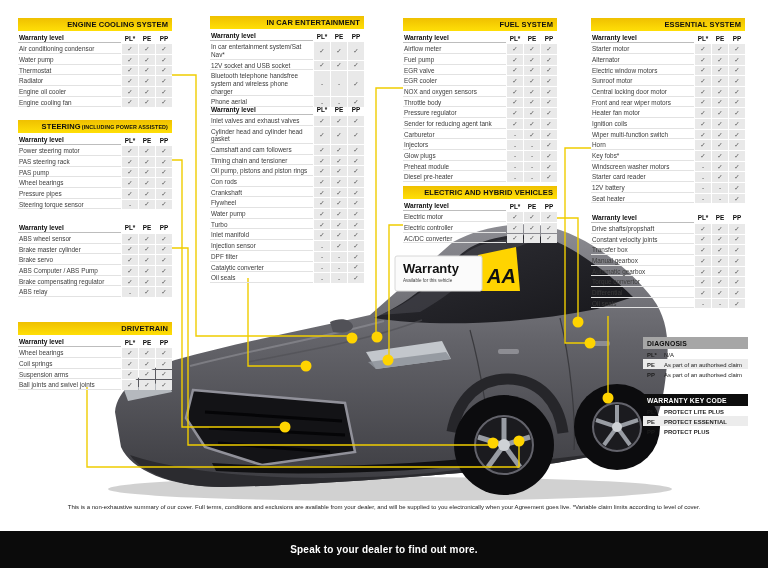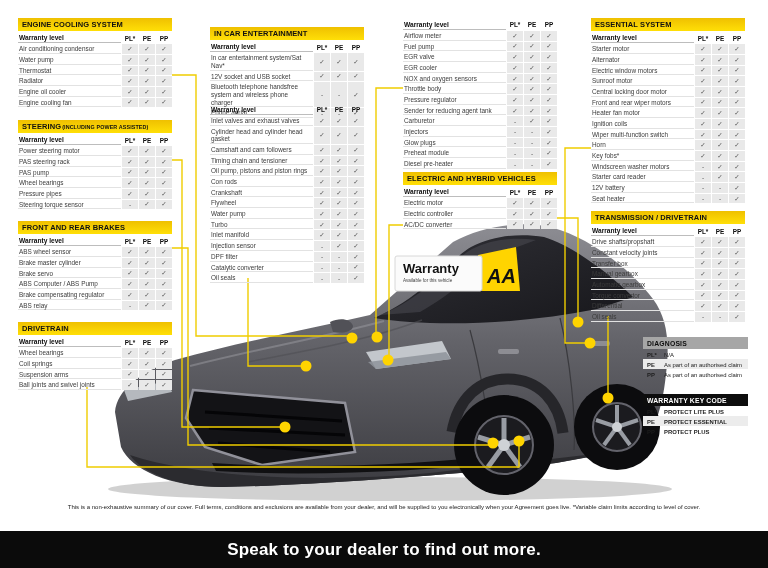--- a/index.html
+++ b/index.html
@@ -2,21 +2,21 @@
 <html><head>
 <meta charset="utf-8">
 <style>
   html,body{margin:0;padding:0;}
   .page{position:relative;width:768px;height:568px;background:#ffffff;overflow:hidden;
         font-family:"Liberation Sans",sans-serif;}
   .scene{position:absolute;left:0;top:0;z-index:1;}
   
   .wtable{position:absolute;width:154px;z-index:2;}
   .t-header{background:linear-gradient(180deg,#efc000,#ffdf07);padding:3px 4px 2px 4px;
-            font-size:7.5px;font-weight:bold;color:#101010;line-height:1.1;letter-spacing:.1px;}
+            font-size:7.5px;font-weight:bold;color:#101010;line-height:1.1;letter-spacing:.1px;text-align:right;}
   .t-sub{font-size:5.4px;font-weight:bold;margin-left:1px;}
   .t-row{display:flex;margin-top:1px;min-height:9px;align-items:stretch;}
   .t-label{flex:1;font-size:6.4px;line-height:1.2;color:#3b3b3b;padding:1px 3px 0 1px;
            border-bottom:1px solid #e2e2e2;}
   .t-cell{width:16px;margin-left:1px;background:#e9e9e9;display:flex;align-items:center;
           justify-content:center;font-size:6.5px;color:#4c4c4c;}
   .t-colhead{margin-top:2px;}
   .t-colhead .t-label{font-weight:bold;color:#0d0d0d;font-size:6.6px;border-bottom:1px solid #bdbdbd;}
   .t-colhead .t-cell{background:transparent;font-weight:bold;color:#0d0d0d;font-size:6.4px;}
   
@@ -27,21 +27,21 @@
   .kv-row{display:flex;padding:2.5px 4px 1.5px 4px;font-size:5.9px;color:#1d1d1d;align-items:baseline;}
   .kv-row:nth-child(3){background:#ececec;}
   .kv-k{width:17px;font-weight:bold;}
   .kv-v{flex:1;}
   #keycode .kv-v{font-weight:bold;}
   
   .disclaimer{position:absolute;top:504px;left:0;right:0;text-align:center;
               font-size:6px;color:#1a1a1a;z-index:4;}
   .cta{position:absolute;left:0;right:0;bottom:0;height:37px;background:#0b0b0b;
        display:flex;align-items:center;justify-content:center;z-index:5;}
-  .cta span{color:#ffffff;font-weight:bold;font-size:17px;letter-spacing:.2px;text-align:center;}
+  .cta span{color:#ffffff;font-weight:bold;font-size:10px;letter-spacing:.2px;text-align:center;}
 </style>
 </head>
 <body>
 
 <div class="page">
 
   <svg class="scene" width="768" height="568" viewBox="0 0 768 568">
     <defs>
       <linearGradient id="bodyg" x1="0" y1="0" x2="0" y2="1">
         <stop offset="0" stop-color="#8d8d93"></stop>
@@ -236,21 +236,20 @@
         <span class="t-cell">✓</span>
       </div>
       <div class="t-row">
         <span class="t-label">Steering torque sensor</span>
         <span class="t-cell">-</span>
         <span class="t-cell">✓</span>
         <span class="t-cell">✓</span>
       </div>
     </div>
   <div class="wtable" style="left:18px;top:221px">
-      <div class="t-header">FRONT AND REAR BRAKES</div>
       <div class="t-row t-colhead">
         <span class="t-label">Warranty level</span>
         <span class="t-cell">PL*</span>
         <span class="t-cell">PE</span>
         <span class="t-cell">PP</span>
       </div>
       <div class="t-row">
         <span class="t-label">ABS wheel sensor</span>
         <span class="t-cell">✓</span>
         <span class="t-cell">✓</span>
@@ -314,21 +313,21 @@
         <span class="t-cell">✓</span>
       </div>
       <div class="t-row">
         <span class="t-label">Ball joints and swivel joints</span>
         <span class="t-cell">✓</span>
         <span class="t-cell">✓</span>
         <span class="t-cell">✓</span>
       </div>
     </div>
 
-  <div class="wtable" style="left:210px;top:27px">
+  <div class="wtable" style="left:210px;top:16px">
       <div class="t-header">IN CAR ENTERTAINMENT</div>
       <div class="t-row t-colhead">
         <span class="t-label">Warranty level</span>
         <span class="t-cell">PL*</span>
         <span class="t-cell">PE</span>
         <span class="t-cell">PP</span>
       </div>
       <div class="t-row">
         <span class="t-label">In car entertainment system/Sat Nav*</span>
         <span class="t-cell">✓</span>
@@ -447,20 +446,21 @@
       </div>
       <div class="t-row">
         <span class="t-label">Oil seals</span>
         <span class="t-cell">-</span>
         <span class="t-cell">-</span>
         <span class="t-cell">✓</span>
       </div>
     </div>
 
   <div class="wtable" style="left:403px;top:18px">
+      <div class="t-header">FUEL SYSTEM</div>
       <div class="t-row t-colhead">
         <span class="t-label">Warranty level</span>
         <span class="t-cell">PL*</span>
         <span class="t-cell">PE</span>
         <span class="t-cell">PP</span>
       </div>
       <div class="t-row">
         <span class="t-label">Airflow meter</span>
         <span class="t-cell">✓</span>
         <span class="t-cell">✓</span>
@@ -532,21 +532,21 @@
         <span class="t-cell">-</span>
         <span class="t-cell">✓</span>
       </div>
       <div class="t-row">
         <span class="t-label">Diesel pre-heater</span>
         <span class="t-cell">-</span>
         <span class="t-cell">-</span>
         <span class="t-cell">✓</span>
       </div>
     </div>
-  <div class="wtable" style="left:403px;top:172px">
+  <div class="wtable" style="left:403px;top:186px">
       <div class="t-header">ELECTRIC AND HYBRID VEHICLES</div>
       <div class="t-row t-colhead">
         <span class="t-label">Warranty level</span>
         <span class="t-cell">PL*</span>
         <span class="t-cell">PE</span>
         <span class="t-cell">PP</span>
       </div>
       <div class="t-row">
         <span class="t-label">Electric motor</span>
         <span class="t-cell">✓</span>
@@ -660,21 +660,20 @@
         <span class="t-cell">✓</span>
       </div>
       <div class="t-row">
         <span class="t-label">Seat heater</span>
         <span class="t-cell">-</span>
         <span class="t-cell">-</span>
         <span class="t-cell">✓</span>
       </div>
     </div>
   <div class="wtable" style="left:591px;top:211px">
-      <div class="t-header">TRANSMISSION / DRIVETRAIN</div>
       <div class="t-row t-colhead">
         <span class="t-label">Warranty level</span>
         <span class="t-cell">PL*</span>
         <span class="t-cell">PE</span>
         <span class="t-cell">PP</span>
       </div>
       <div class="t-row">
         <span class="t-label">Drive shafts/propshaft</span>
         <span class="t-cell">✓</span>
         <span class="t-cell">✓</span>

